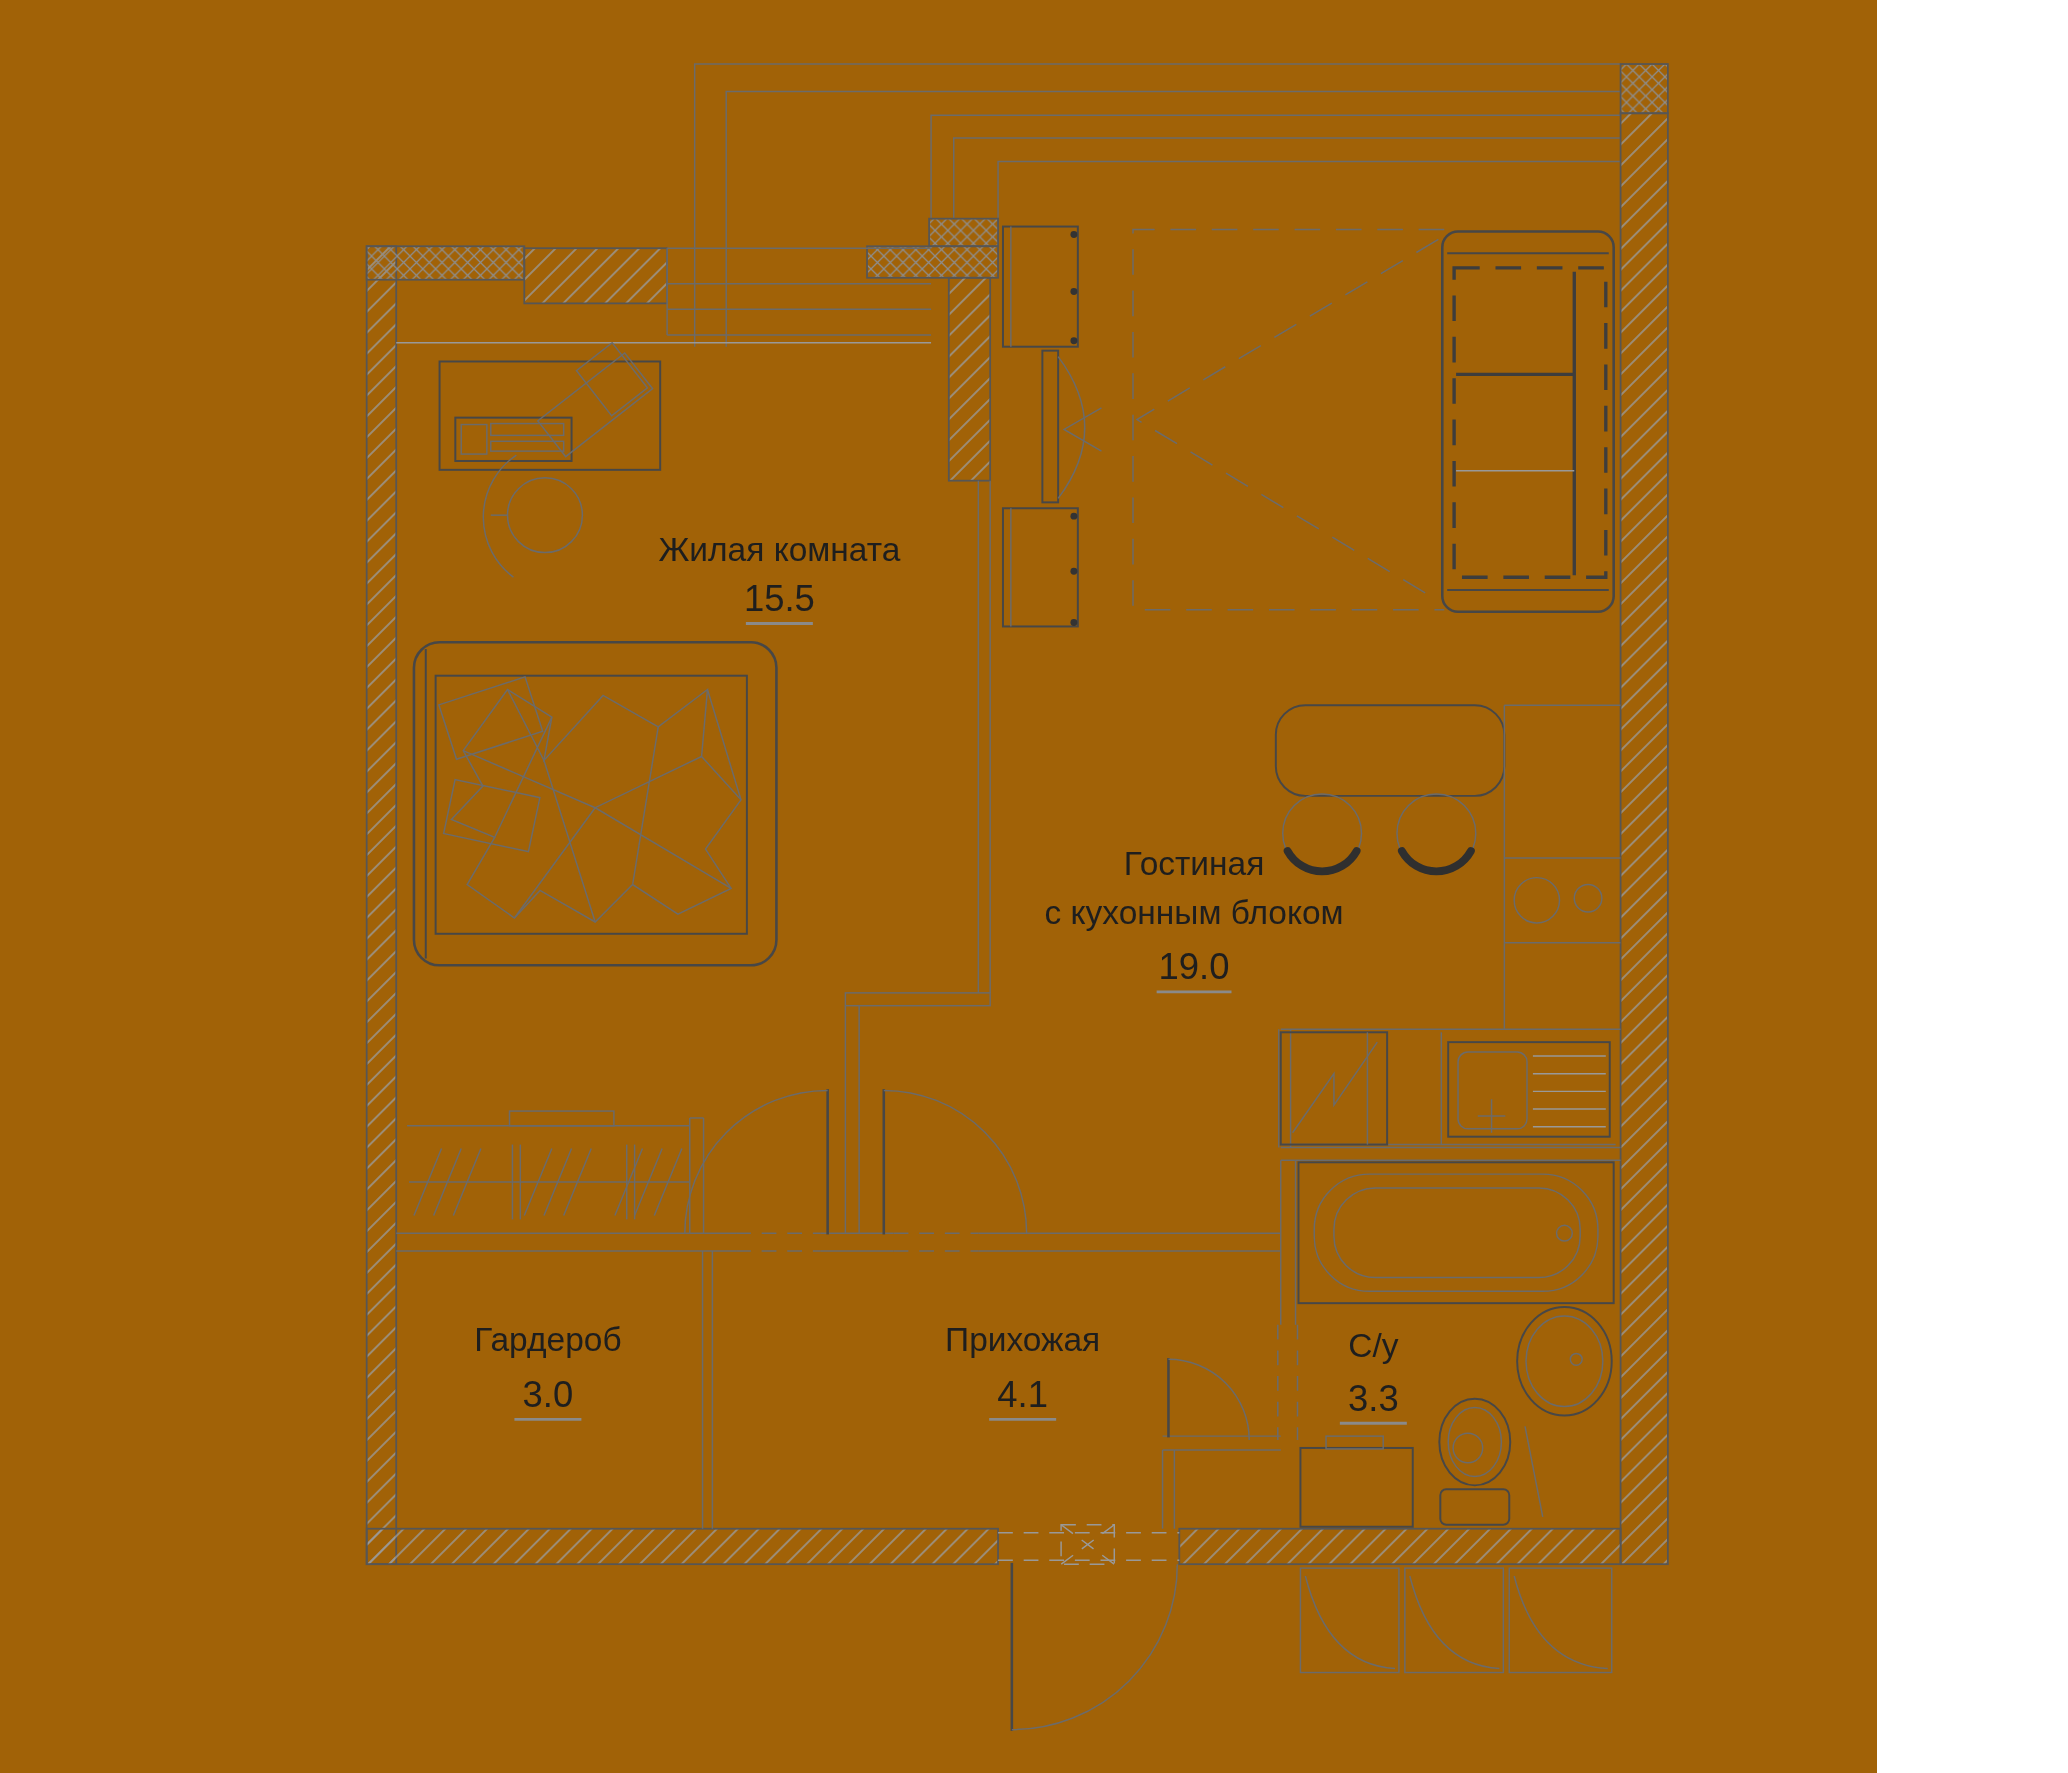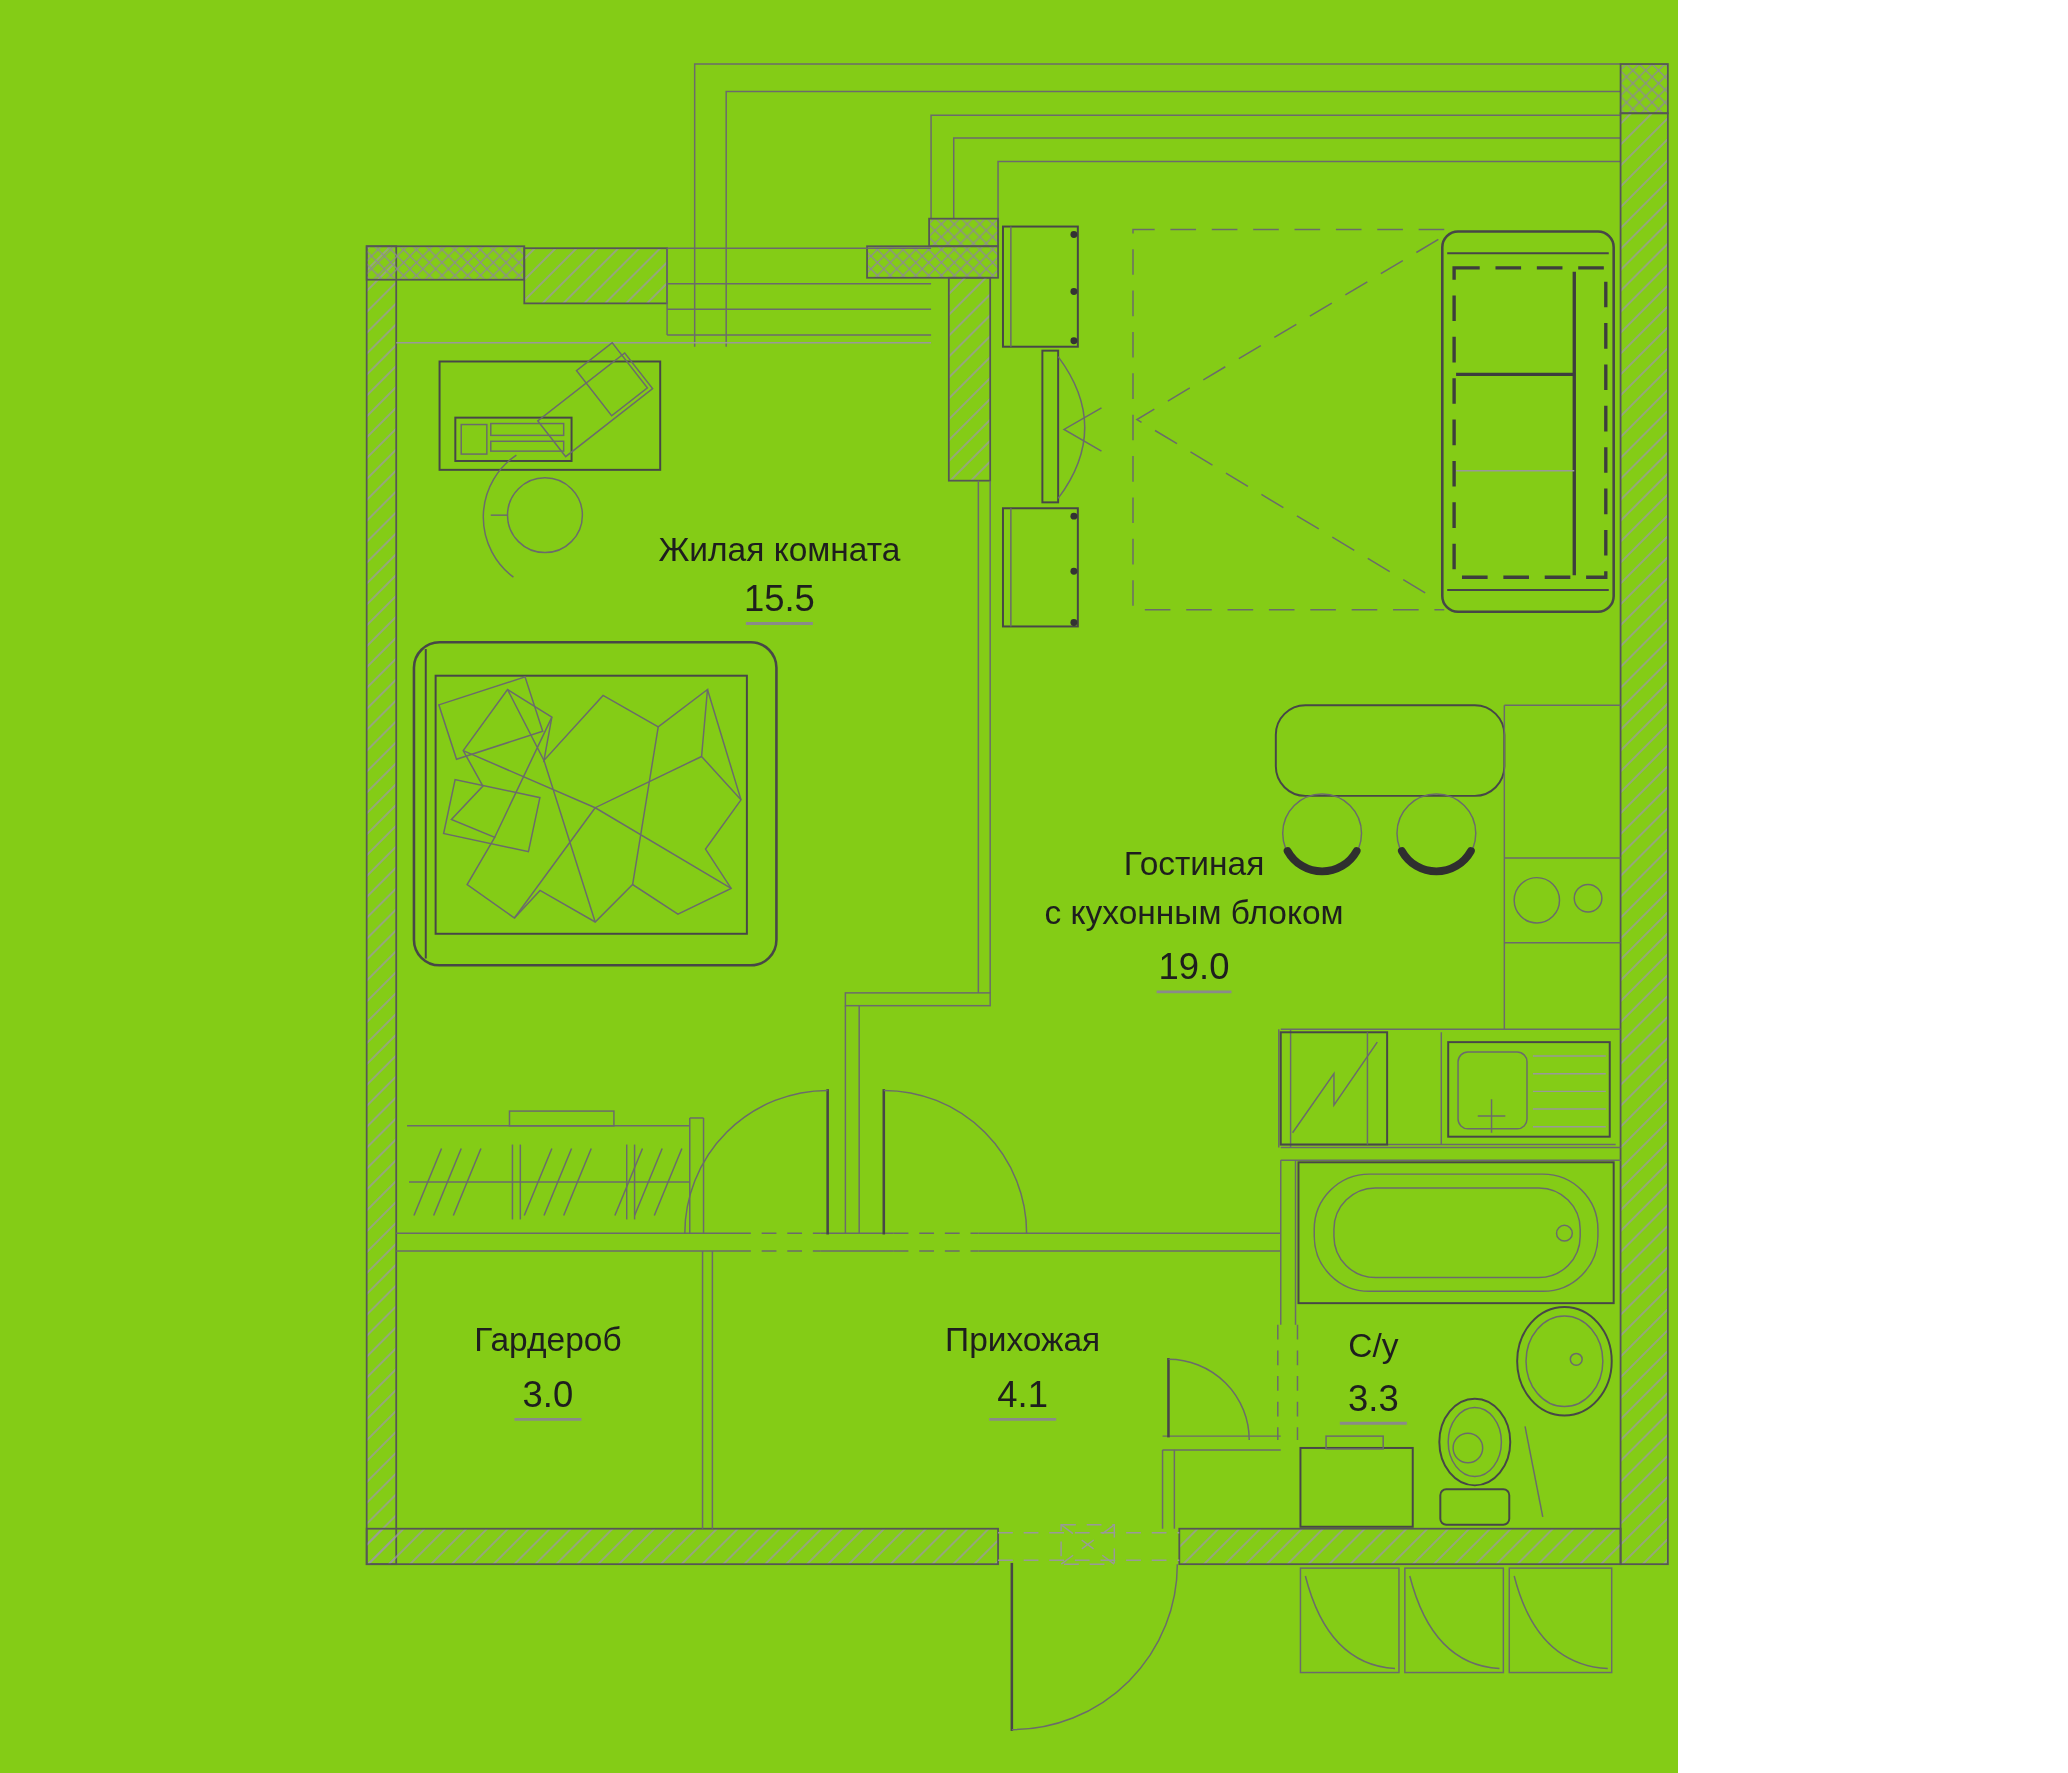--- a/index.html
+++ b/index.html
@@ -1,16 +1,16 @@
 <!DOCTYPE html>
 <html><head>
 <meta charset="utf-8">
 <style>
   html,body{margin:0;padding:0;background:#ffffff;}
-  .stage{position:relative;width:1678px;height:1773px;background:#84cc16;overflow:hidden;}
+  .stage{position:relative;width:1877px;height:1773px;background:#a16207;overflow:hidden;}
   svg{display:block;}
   .s1{stroke:#474747;stroke-width:2;fill:none;stroke-linecap:square;}
   .s15{stroke:#474747;stroke-width:2.6;fill:none;stroke-linecap:square;}
   .s3{stroke:#3d3d3d;stroke-width:3.4;fill:none;stroke-linecap:butt;}
   .tn{stroke:#6b6b6b;stroke-width:1.5;fill:none;}
   .gy{stroke:#999999;}
   .dsh{stroke-dasharray:26 16;}
   .dsh2{stroke-dasharray:15 11;}
   .wall{fill:url(#hatch);stroke:#565656;stroke-width:1.8;}
   .xwall{fill:url(#xhatch);stroke:#565656;stroke-width:1.8;}

